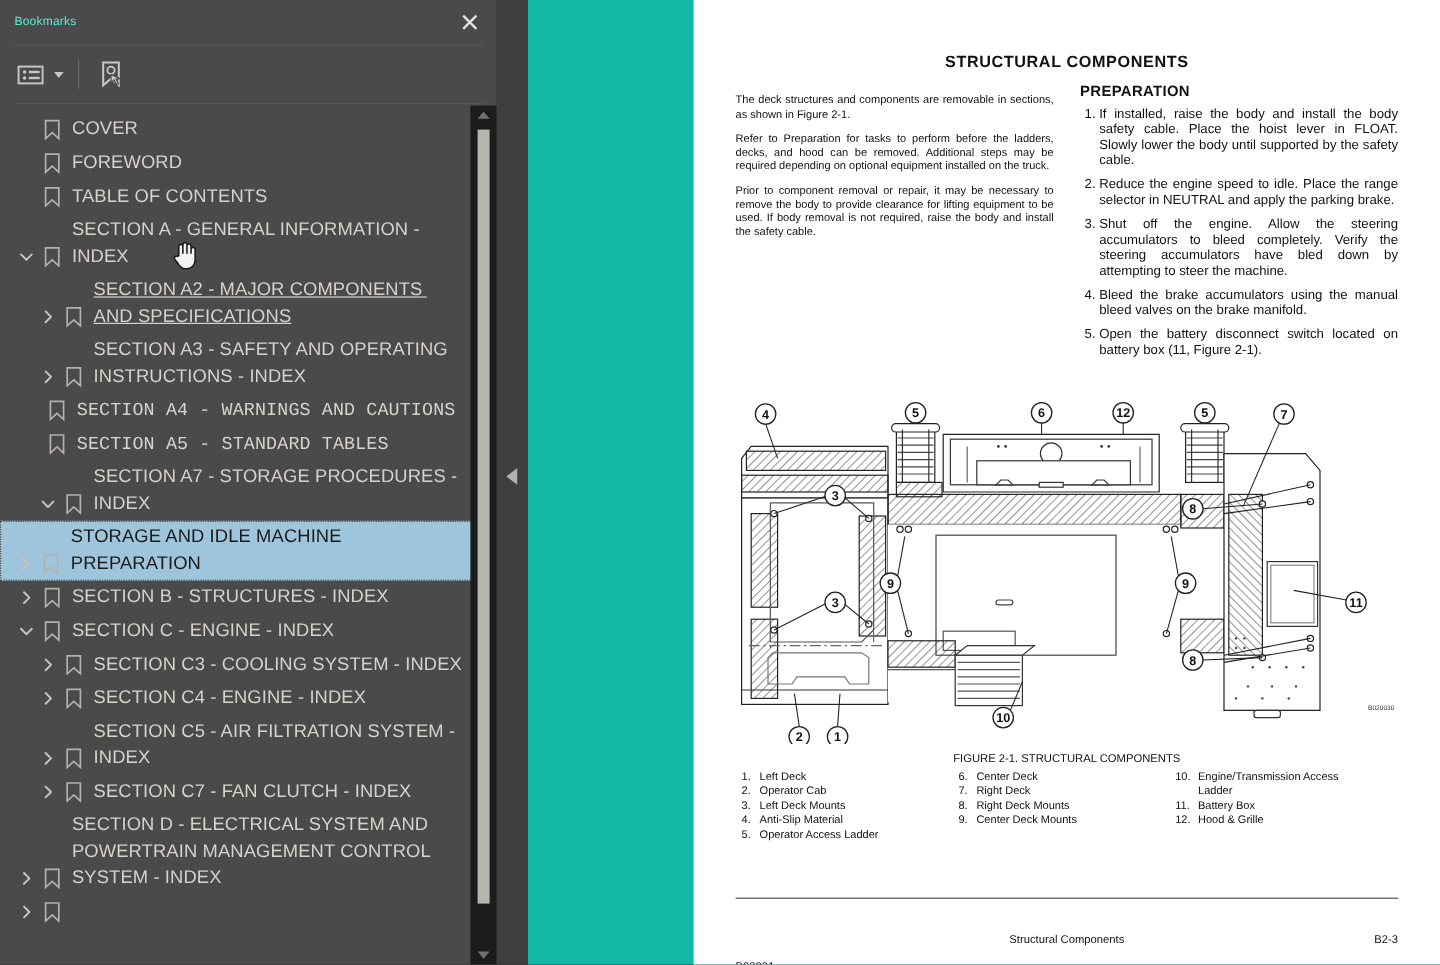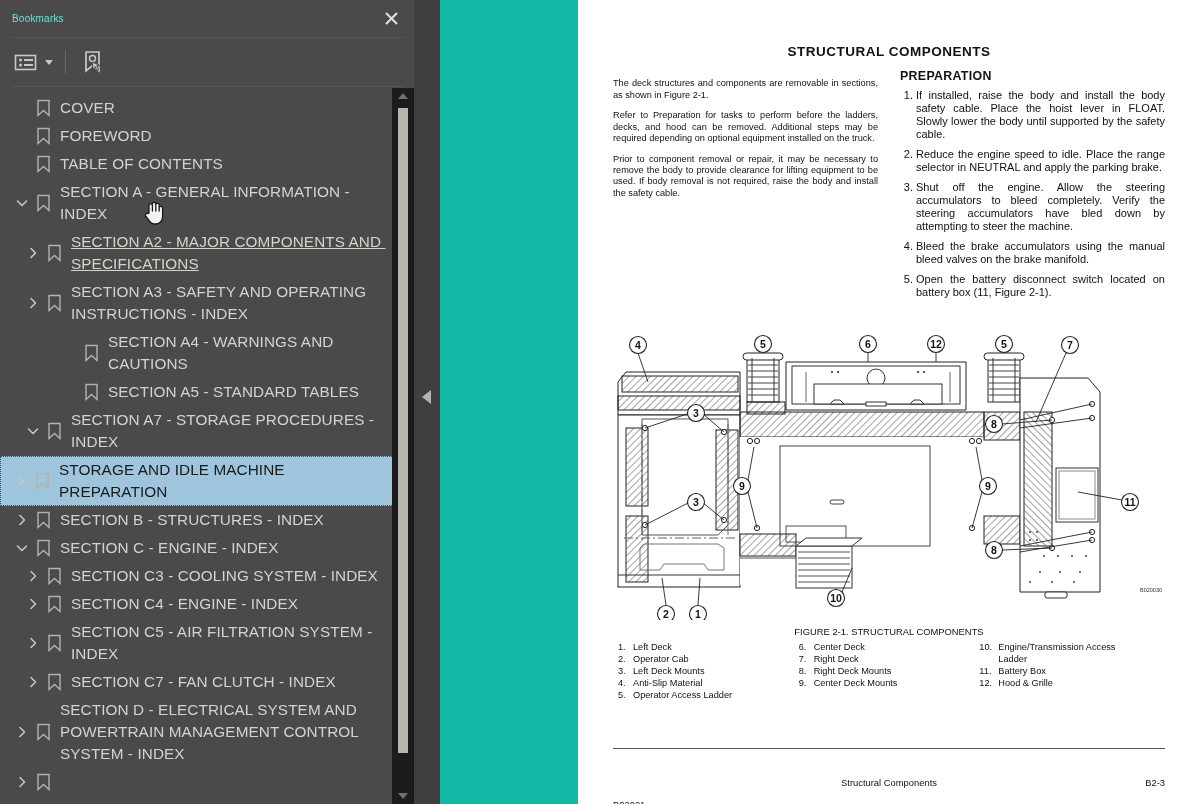--- a/index.html
+++ b/index.html
@@ -75,21 +75,21 @@
     overflow: hidden;
   }
   #tree {
     position: relative;
     width: 400px;
     padding-top: 6px;
   }
   .node-row {
     position: relative;
     display: flex;
-    align-items: center;
+    align-items: flex-end;
     padding: 3px 8px 3px 0;
     cursor: pointer;
   }
   .twisty {
     flex: 0 0 auto;
     width: 20px; height: 22px;
     display: flex; align-items: center; justify-content: center;
     cursor: pointer;
   }
   .twisty svg { display: block; }
@@ -111,24 +111,24 @@
   .node-row.selected {
     background: #9ec5dc;
     outline: 1px dotted #4a4a4a;
     outline-offset: -1px;
     padding-left: 11px;
   }
   .node-row.selected .bm-label { color: #1a1a1a; }
 
   
   .lvl0 { padding-left: 12px; }
-  .lvl1 { padding-left: 23px; }
+  .lvl1 { padding-left: 30px; }
   .lvl2 { padding-left: 48px; }
   .lvl0.noTwisty { padding-left: 32px; }
-  .lvl1.noTwisty { padding-left: 80px; }
+  .lvl1.noTwisty { padding-left: 36px; font-family: Liberation Mono, monospace; }
 
   
   #panel-scrollbar {
     position: absolute; left: 392px; top: 88px;
     width: 22px; height: 716px;
     background: #1c1c1c;
     cursor: pointer;
   }
   .sb-arrow {
     position: absolute; left: 0; width: 22px; height: 16px;

